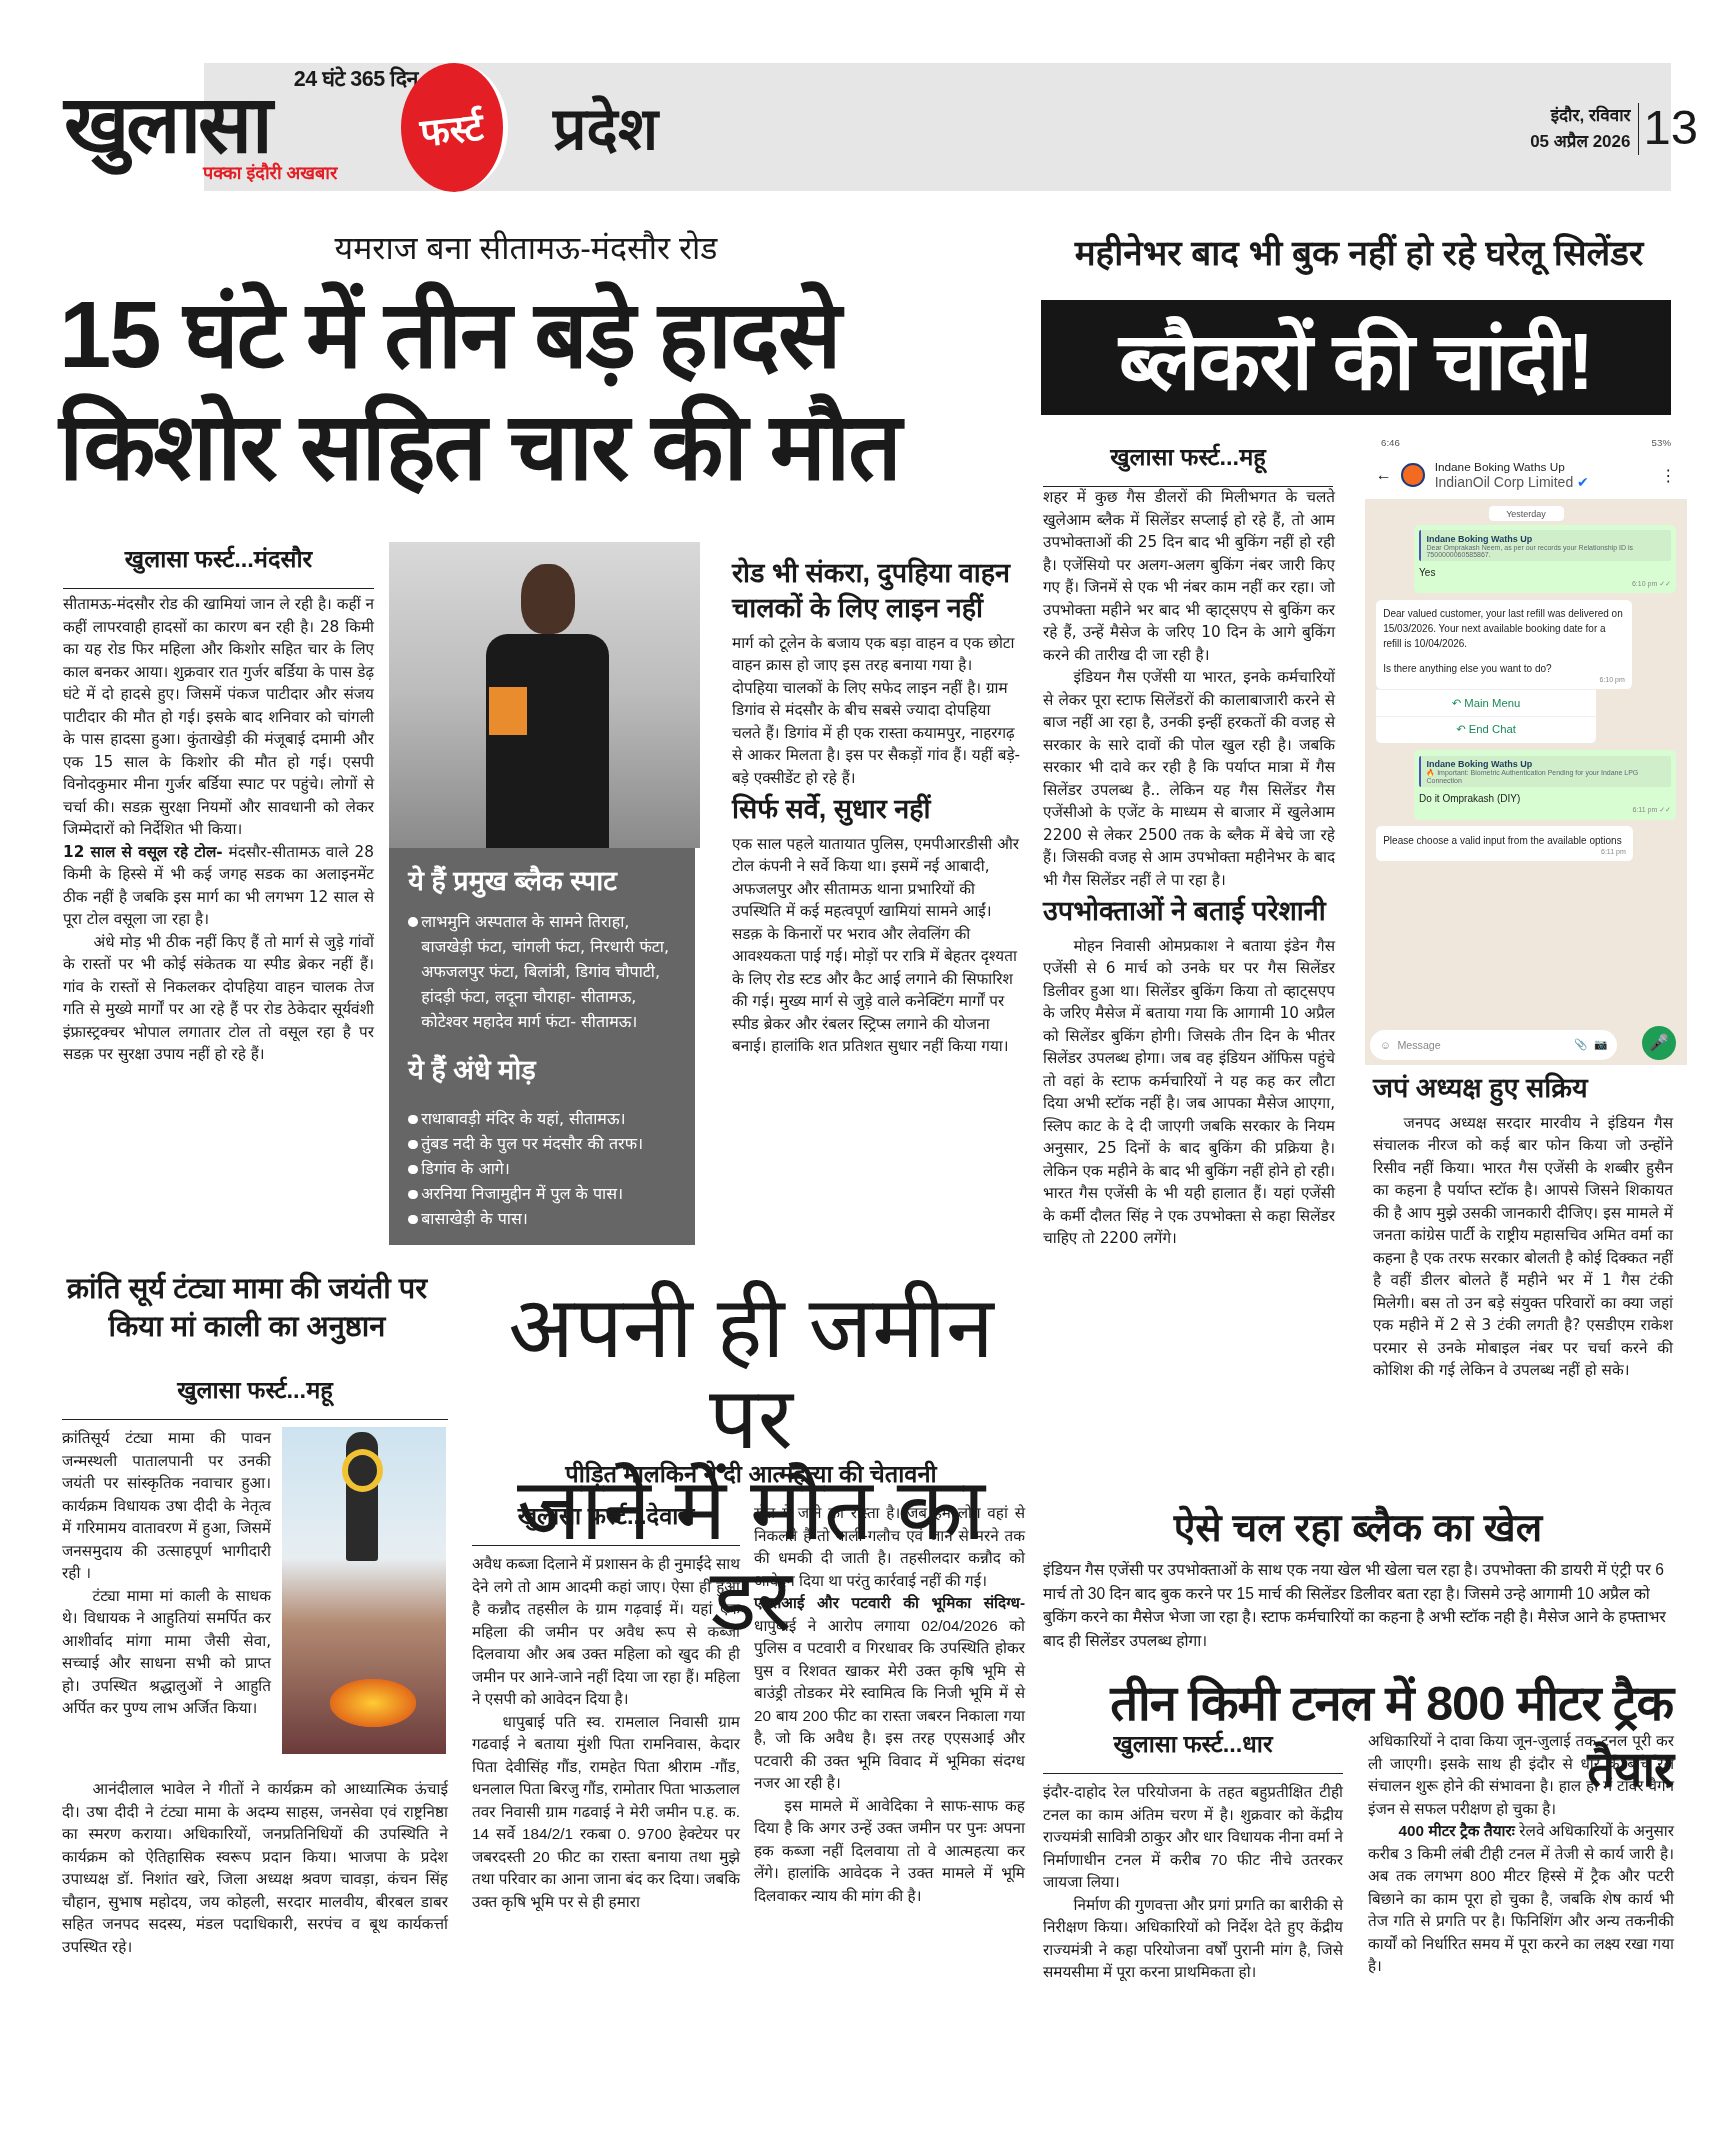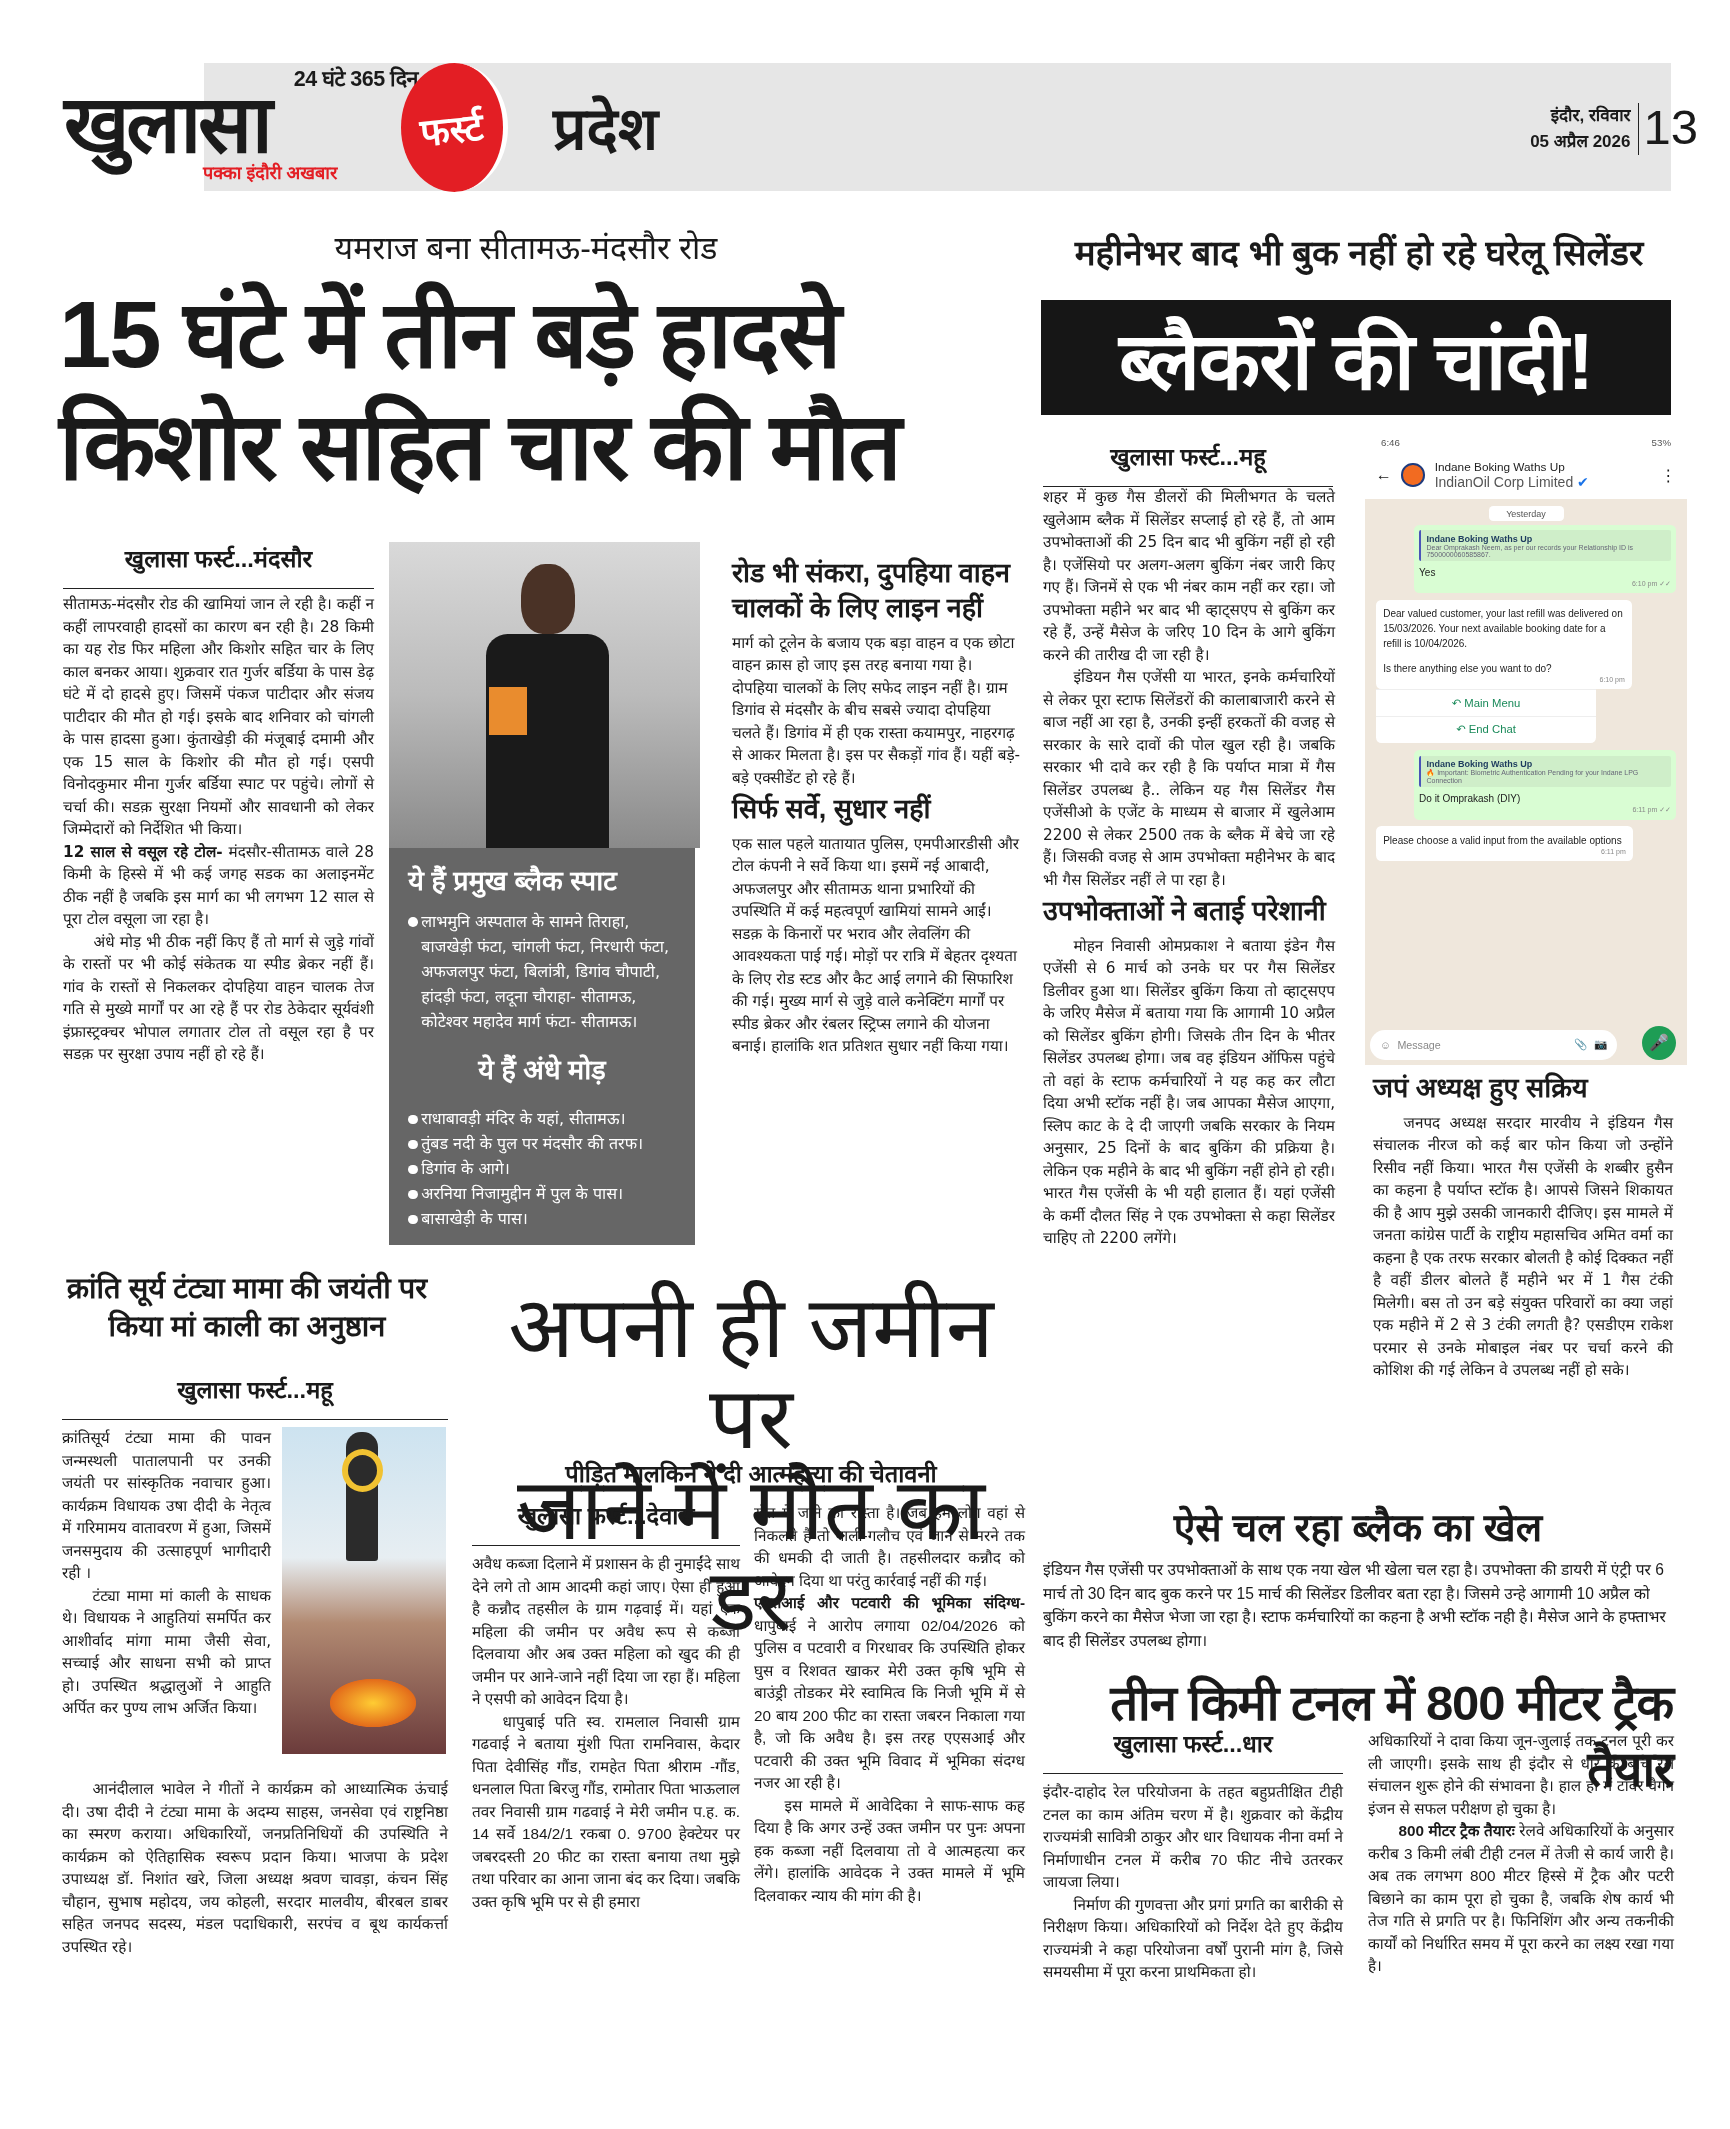--- a/index.html
+++ b/index.html
@@ -29,21 +29,21 @@
   #story1-col1 { left: 63px; top: 593px; width: 311px; }
   #story1-photo { left: 389px; top: 542px; width: 311px; height: 306px; background: linear-gradient(180deg,#d9d9d9 0%, #bbbbbb 50%, #8a8a8a 100%); overflow: hidden; }
   #story1-photo .person { position: absolute; left: 97px; top: 21.5px; width: 123px; height: 284px; }
   #story1-photo .head { position: absolute; left: 35px; top: 0; width: 54px; height: 70px; background: #4a3226; border-radius: 45% 45% 40% 40%; }
   #story1-photo .torso { position: absolute; left: 0; top: 70px; width: 123px; height: 215px; background: #1a1a1a; border-radius: 21.5px 21.5px 0 0; }
   #story1-photo .flag { position: absolute; left: 2.7px; top: 123px; width: 38px; height: 48px; background: #e98c2e; }
 
   #blackspot-box { left: 389px; top: 848px; width: 306px; height: 397px; background: #666666; color: #fff; padding: 13px 19.3px; }
   #blackspot-title { font: bold 27px "Liberation Sans", sans-serif; margin-bottom: 10.7px; }
   #blackspot-box .item { font: 16px "DejaVu Sans", sans-serif; line-height: 25px; padding-left: 13px; text-indent: -13px; }
-  #blindturn-title { font: bold 27px "Liberation Sans", sans-serif; text-align: center; margin: 16px 0 19.3px; }
+  #blindturn-title { font: bold 27px "Liberation Sans", sans-serif; text-align: left; margin: 16px 0 19.3px; }
   .bullet { display: inline-block; width: 9.7px; height: 9.7px; border-radius: 50%; background: #fff; margin-right: 3.2px; vertical-align: middle; }
 
   #story1-col3 { left: 732px; top: 553px; width: 290px; }
   .subhead { font: bold 27px "Liberation Sans", sans-serif; line-height: 35px; margin: 3.2px 0 5.4px; }
 
   
   #kicker-2 { left: 1041px; top: 228px; width: 636px; font: bold 35px "Liberation Sans", sans-serif; text-align: center; }
   #headline-2-box { left: 1041px; top: 300px; width: 630px; height: 115px; background: #161616; display: flex; align-items: center; justify-content: center; }
   #headline-2 { color: #fff; font: 900 80px "Liberation Sans", sans-serif; letter-spacing: -1.1px; }
   #dateline-2 { left: 1043px; top: 440px; width: 290px; }
@@ -254,15 +254,15 @@
 <div class="abs" id="story5-body">इंडियन गैस एजेंसी पर उपभोक्ताओं के साथ एक नया खेल भी खेला चल रहा है। उपभोक्ता की डायरी में एंट्री पर 6 मार्च तो 30 दिन बाद बुक करने पर 15 मार्च की सिलेंडर डिलीवर बता रहा है। जिसमे उन्हे आगामी 10 अप्रैल को बुकिंग करने का मैसेज भेजा जा रहा है। स्टाफ कर्मचारियों का कहना है अभी स्टॉक नही है। मैसेज आने के हफ्ताभर बाद ही सिलेंडर उपलब्ध होगा।</div>
 
 <div class="abs" id="headline-6">तीन किमी टनल में 800 मीटर ट्रैक तैयार</div>
 <div class="abs dateline" id="dateline-6">खुलासा फर्स्ट...धार</div>
 <div class="abs body just" id="story6-col1" style="font-family:'Liberation Sans',sans-serif;">
   <p>इंदौर-दाहोद रेल परियोजना के तहत बहुप्रतीक्षित टीही टनल का काम अंतिम चरण में है। शुक्रवार को केंद्रीय राज्यमंत्री सावित्री ठाकुर और धार विधायक नीना वर्मा ने निर्माणाधीन टनल में करीब 70 फीट नीचे उतरकर जायजा लिया।</p>
   <p class="indent">निर्माण की गुणवत्ता और प्रगां प्रगति का बारीकी से निरीक्षण किया। अधिकारियों को निर्देश देते हुए केंद्रीय राज्यमंत्री ने कहा परियोजना वर्षों पुरानी मांग है, जिसे समयसीमा में पूरा करना प्राथमिकता हो।</p>
 </div>
 <div class="abs body just" id="story6-col2" style="font-family:'Liberation Sans',sans-serif;">
   <p>अधिकारियों ने दावा किया जून-जुलाई तक टनल पूरी कर ली जाएगी। इसके साथ ही इंदौर से धार के बीच रेल संचालन शुरू होने की संभावना है। हाल ही में टॉवर वैगन इंजन से सफल परीक्षण हो चुका है।</p>
-  <p class="indent"><b>800 मीटर ट्रैक तैयारः</b><span> रेलवे अधिकारियों के अनुसार करीब 3 किमी लंबी टीही टनल में तेजी से कार्य जारी है। अब तक लगभग 800 मीटर हिस्से में ट्रैक और पटरी बिछाने का काम पूरा हो चुका है, जबकि शेष कार्य भी तेज गति से प्रगति पर है। फिनिशिंग और अन्य तकनीकी कार्यों को निर्धारित समय में पूरा करने का लक्ष्य रखा गया है।</span></p>
+  <p class="indent"><b>400 मीटर ट्रैक तैयारः</b><span> रेलवे अधिकारियों के अनुसार करीब 3 किमी लंबी टीही टनल में तेजी से कार्य जारी है। अब तक लगभग 800 मीटर हिस्से में ट्रैक और पटरी बिछाने का काम पूरा हो चुका है, जबकि शेष कार्य भी तेज गति से प्रगति पर है। फिनिशिंग और अन्य तकनीकी कार्यों को निर्धारित समय में पूरा करने का लक्ष्य रखा गया है।</span></p>
 </div>
 
 
 </body></html>

